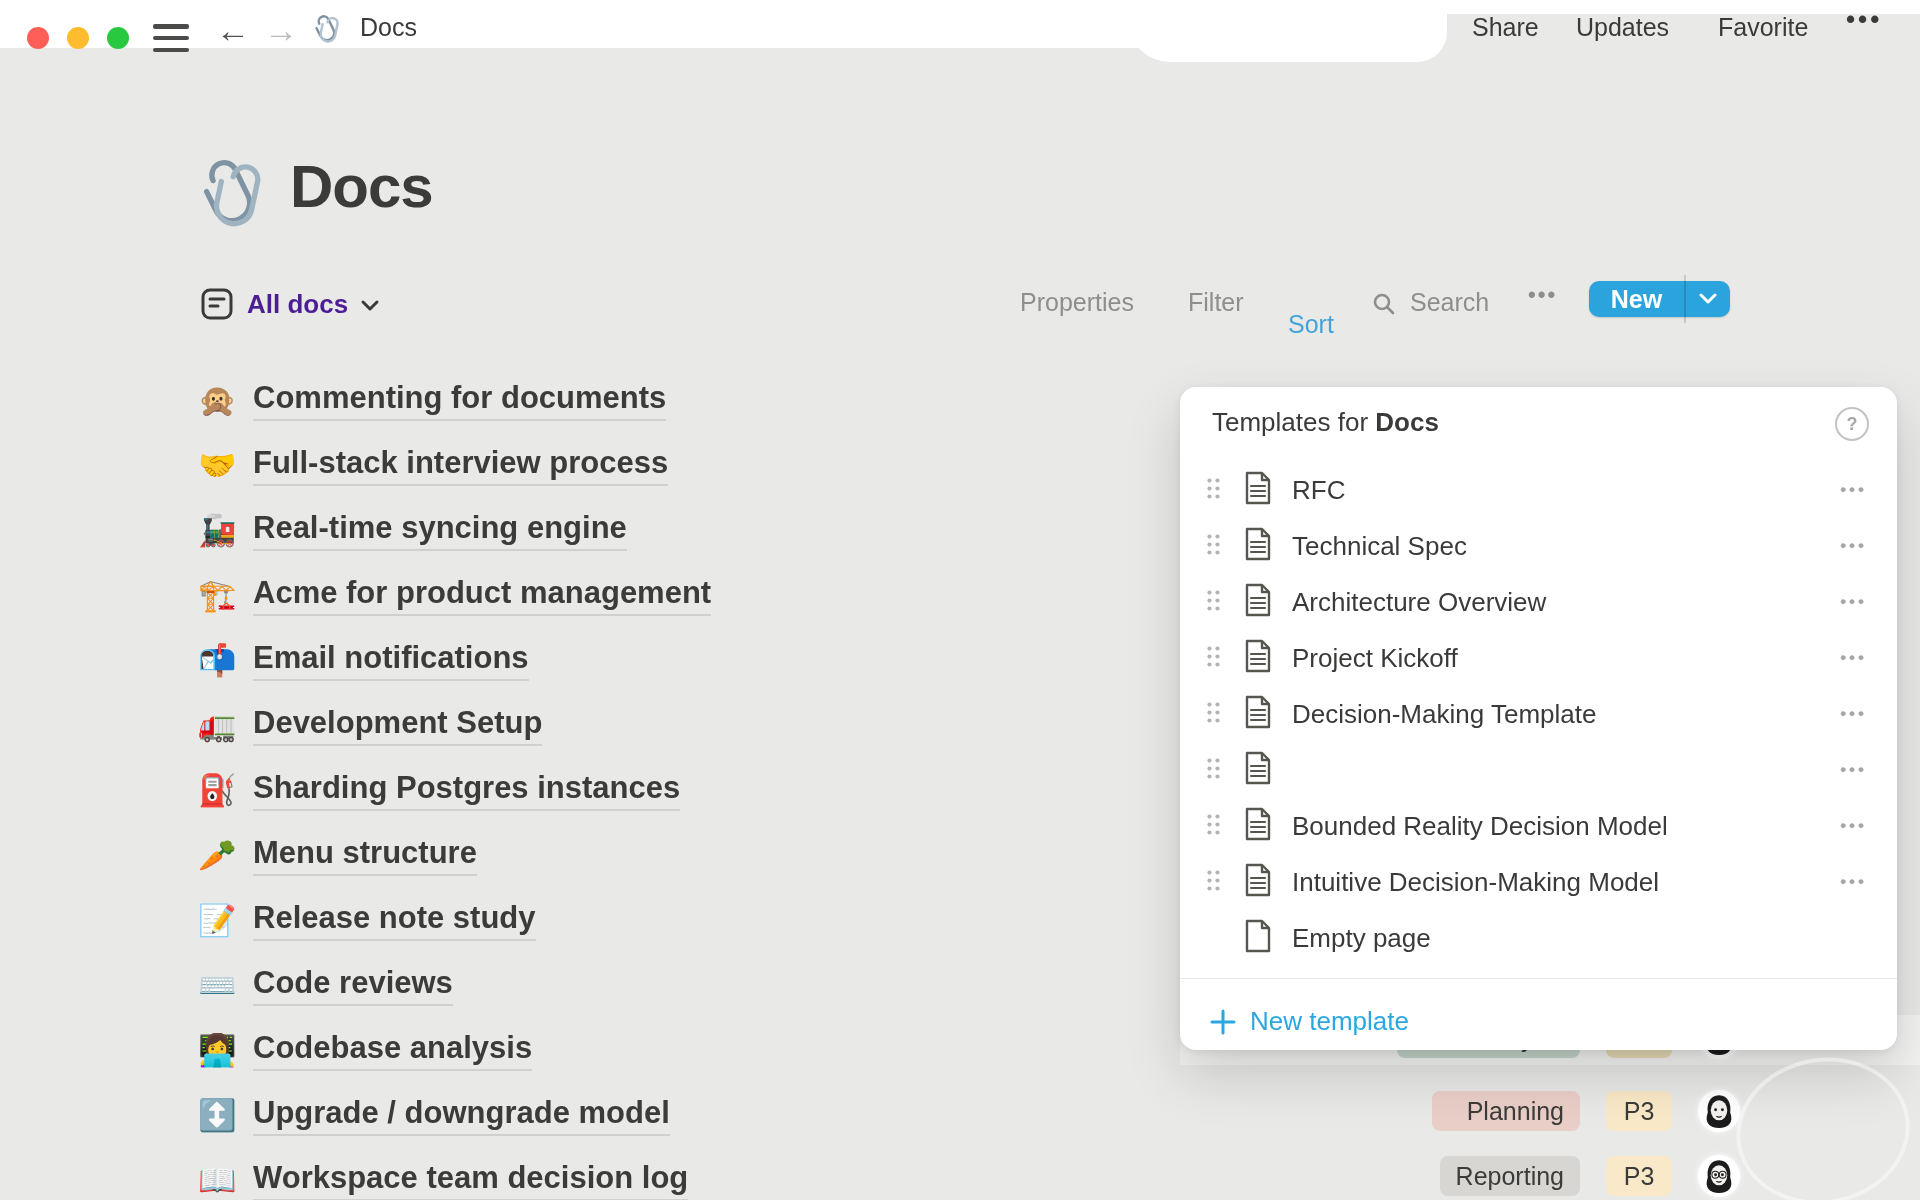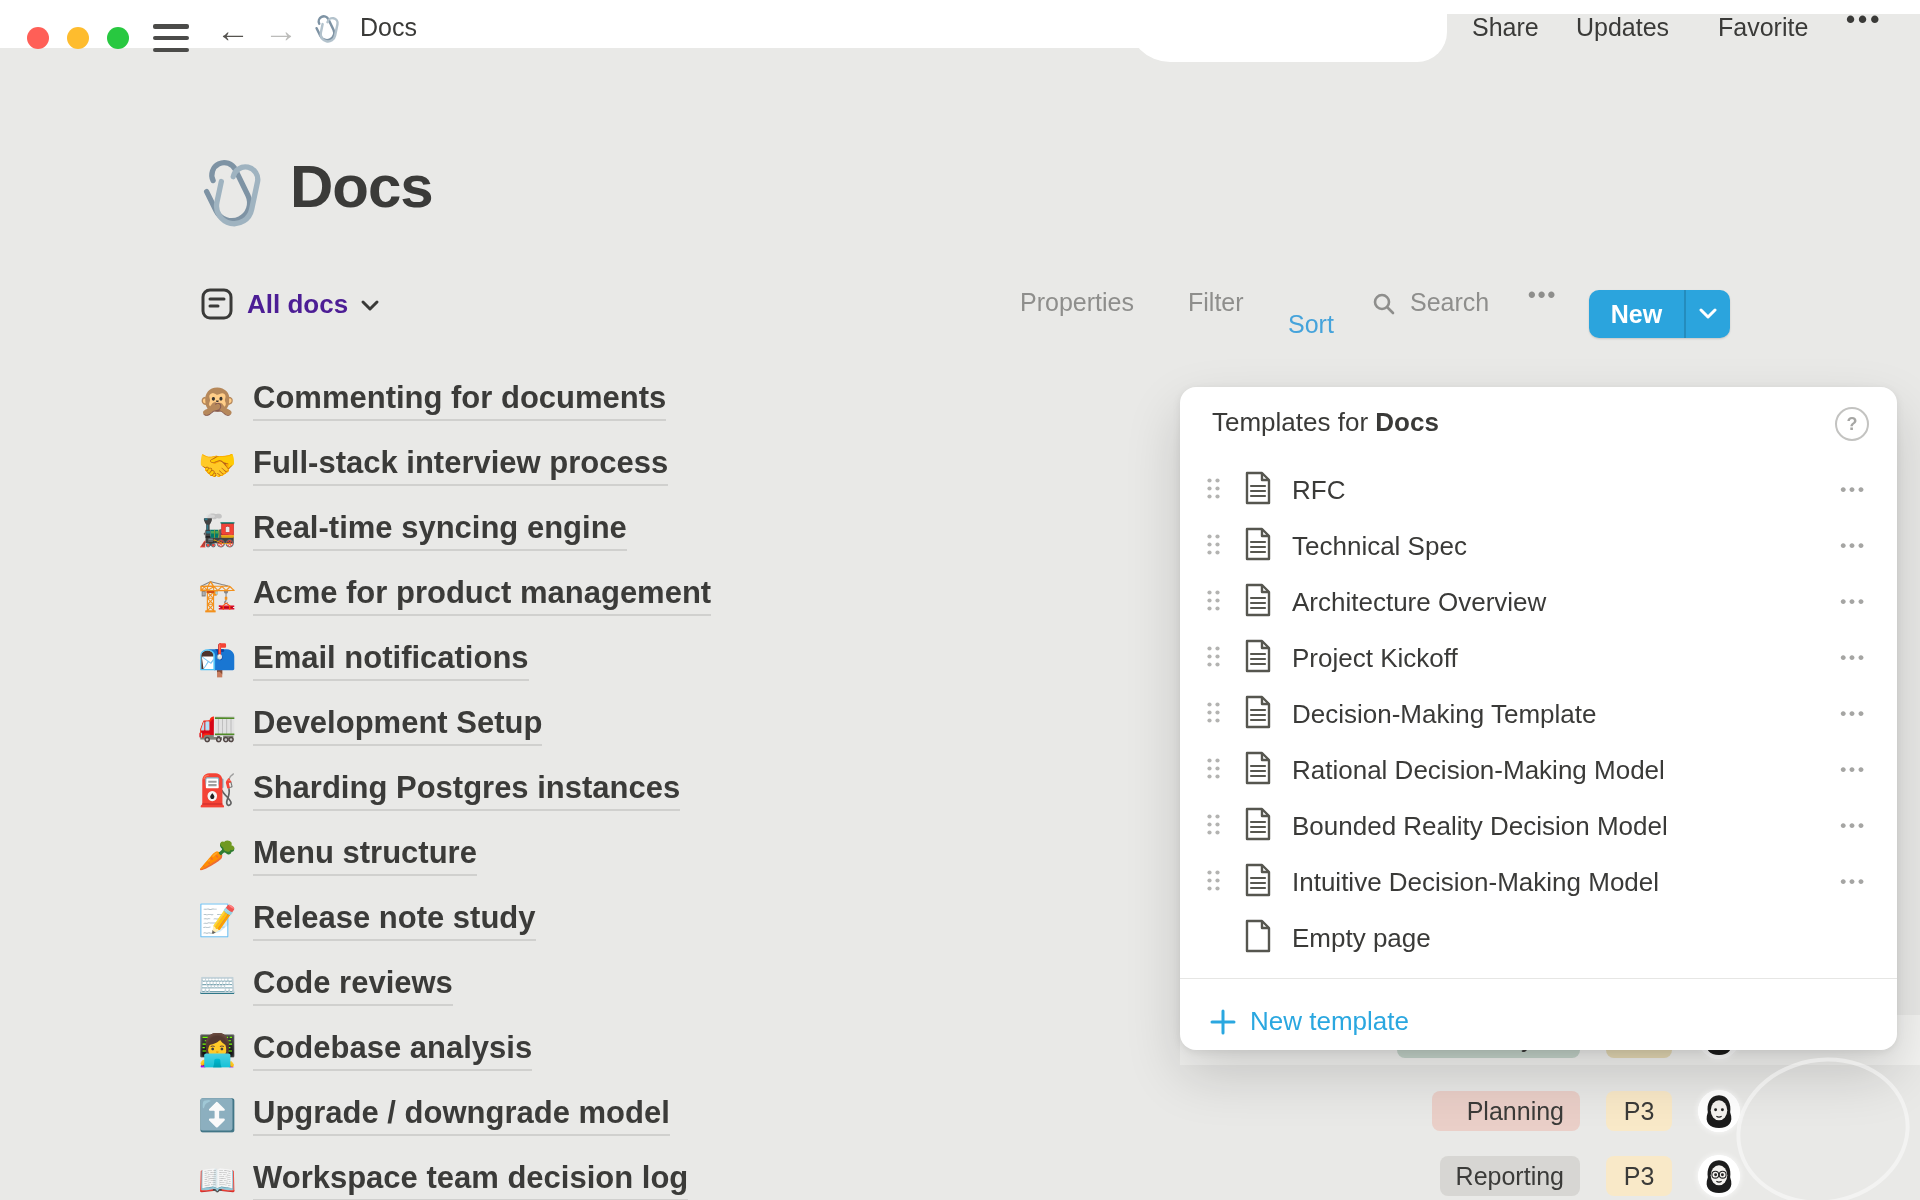--- a/index.html
+++ b/index.html
@@ -38,21 +38,21 @@
   .viewsel{left:200px;top:284px;height:40px;display:flex;align-items:center;cursor:pointer;}
   .viewsel-label{margin-left:13px;font-size:26px;font-weight:700;color:#4c1d95;}
   .viewsel-chevron{margin-left:12px;margin-top:4px;}
   .ctrl{top:288px;font-size:25px;color:#8e8e8c;}
   .ctrl-properties{left:1020px;}
   .ctrl-filter{left:1188px;}
   .ctrl-sort{left:1288px;color:#45a3db;margin-top:22px;}
   .ctrl-searchicon{left:1372px;top:292px;}
   .ctrl-search{left:1410px;}
   .ctrl-more{left:1528px;top:282px;font-size:22px;letter-spacing:2px;color:#8e8e8c;font-weight:700;}
-  .new-btn{left:1589px;top:290px;width:141px;height:48px;background:#2ba4dd;border-radius:10px;
+  .new-btn{left:1589px;top:281px;width:141px;height:36px;background:#2ba4dd;border-radius:10px;
            display:flex;align-items:center;cursor:pointer;box-shadow:0 1px 2px rgba(0,0,0,.15);}
   .new-btn-label{flex:1;text-align:center;color:#fff;font-size:25px;font-weight:700;}
   .new-btn-divider{width:2px;height:48px;background:rgba(0,0,0,.14);}
   .new-btn-caret{width:44px;display:flex;align-items:center;justify-content:center;}
 
   
   .doc-row{left:196px;height:44px;display:flex;align-items:center;cursor:pointer;}
   .doc-emoji{width:44px;font-size:31px;text-align:center;flex:0 0 44px;}
   .doc-title{margin-left:13px;font-size:31px;font-weight:600;color:#3b3b39;
              border-bottom:2px solid rgba(60,60,56,.14);padding-bottom:3px;}
@@ -459,21 +459,20 @@
           <svg width="28" height="34" viewBox="0 0 28 34" fill="none">
             <path d="M3 2 h15 l7 7 v23 h-22 z" stroke="#56564f" stroke-width="2.4" stroke-linejoin="round"></path>
             <path d="M18 2 v7 h7" stroke="#56564f" stroke-width="2.4" stroke-linejoin="round"></path>
             <g class="tpl-icon-lines" stroke="#56564f" stroke-width="2.2" stroke-linecap="round">
               <line x1="7" y1="15" x2="21" y2="15"></line>
               <line x1="7" y1="20" x2="21" y2="20"></line>
               <line x1="7" y1="25" x2="21" y2="25"></line>
             </g>
           </svg>
         </span>
-        <span class="tpl-label">Rational Decision-Making Model</span>
         <span class="tpl-more">•••</span>
       </div>
       <div class="tpl-row" style="top: 411px;">
         <span class="tpl-handle">
           <svg width="15" height="23" viewBox="0 0 15 23">
             <g fill="#b3b3b1">
               <circle cx="3.5" cy="3.5" r="2.1"></circle>
               <circle cx="11.5" cy="3.5" r="2.1"></circle>
               <circle cx="3.5" cy="11.5" r="2.1"></circle>
               <circle cx="11.5" cy="11.5" r="2.1"></circle>

